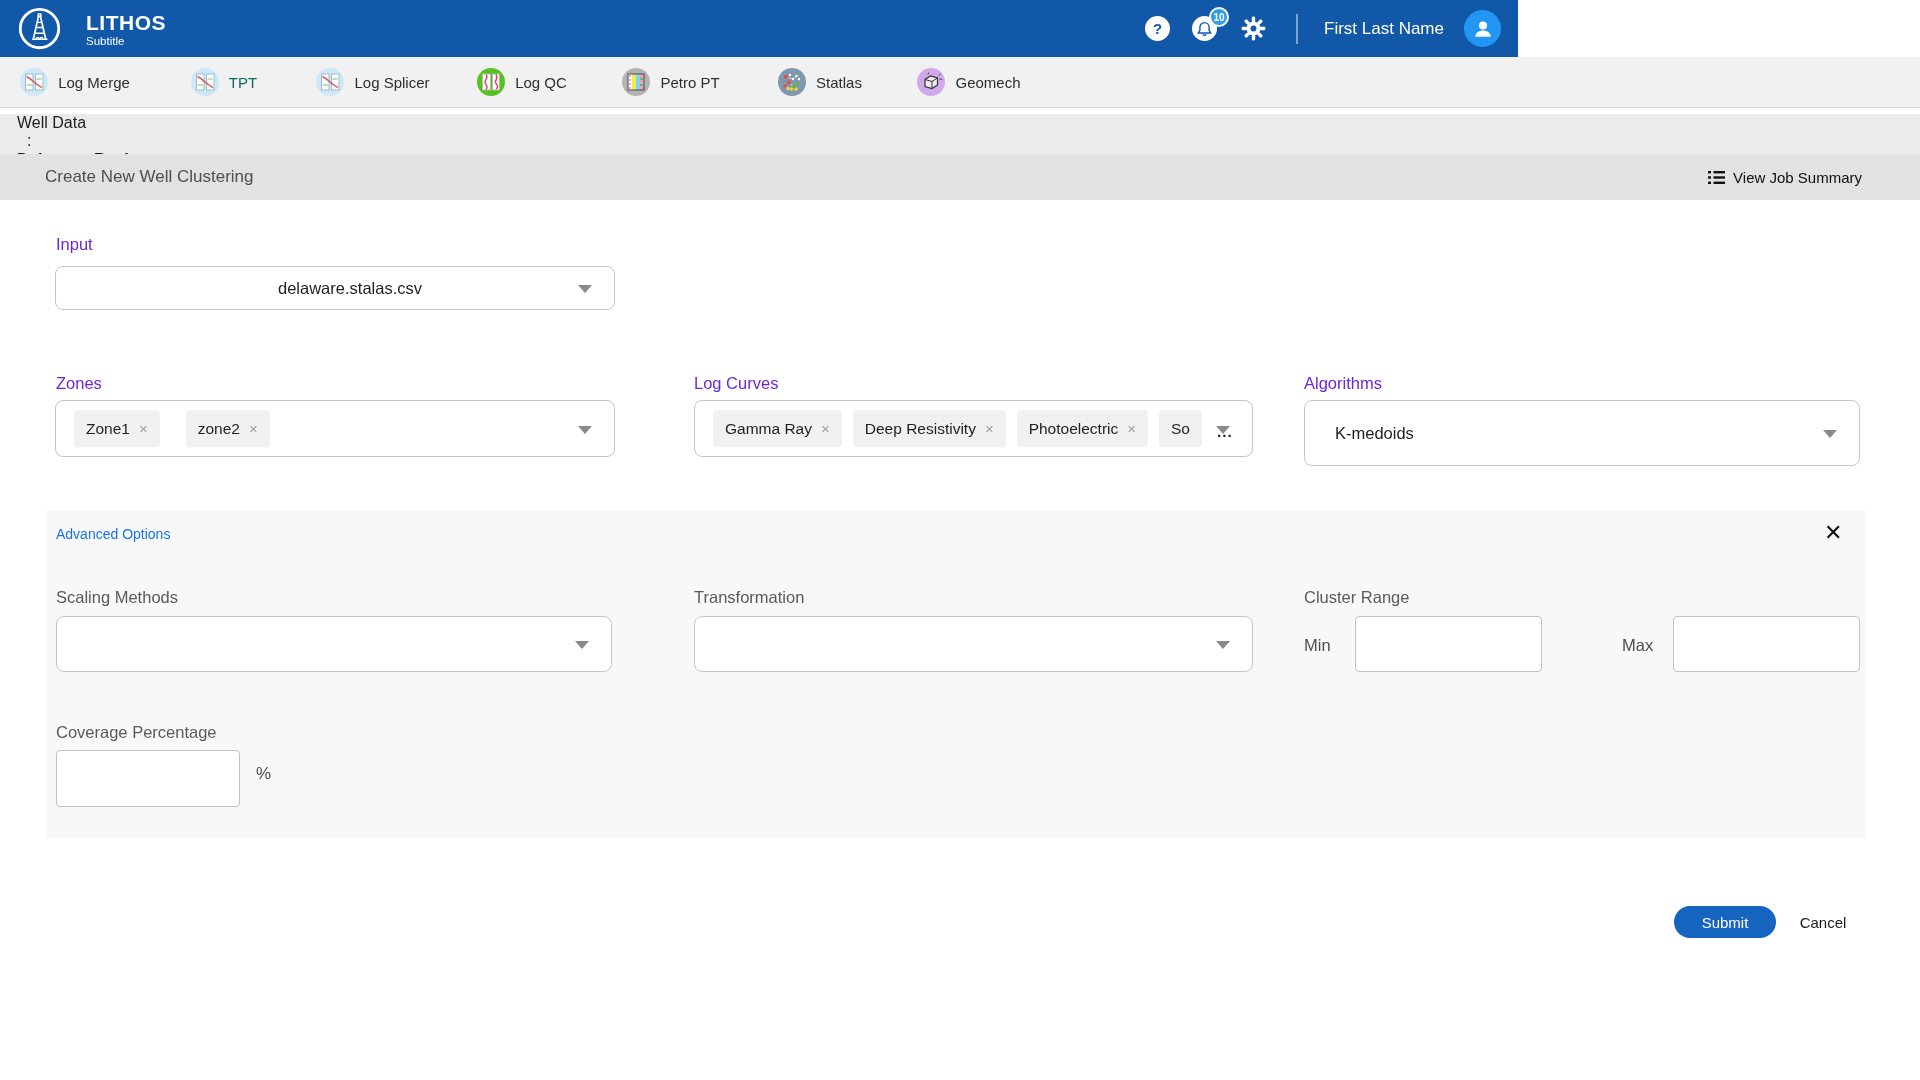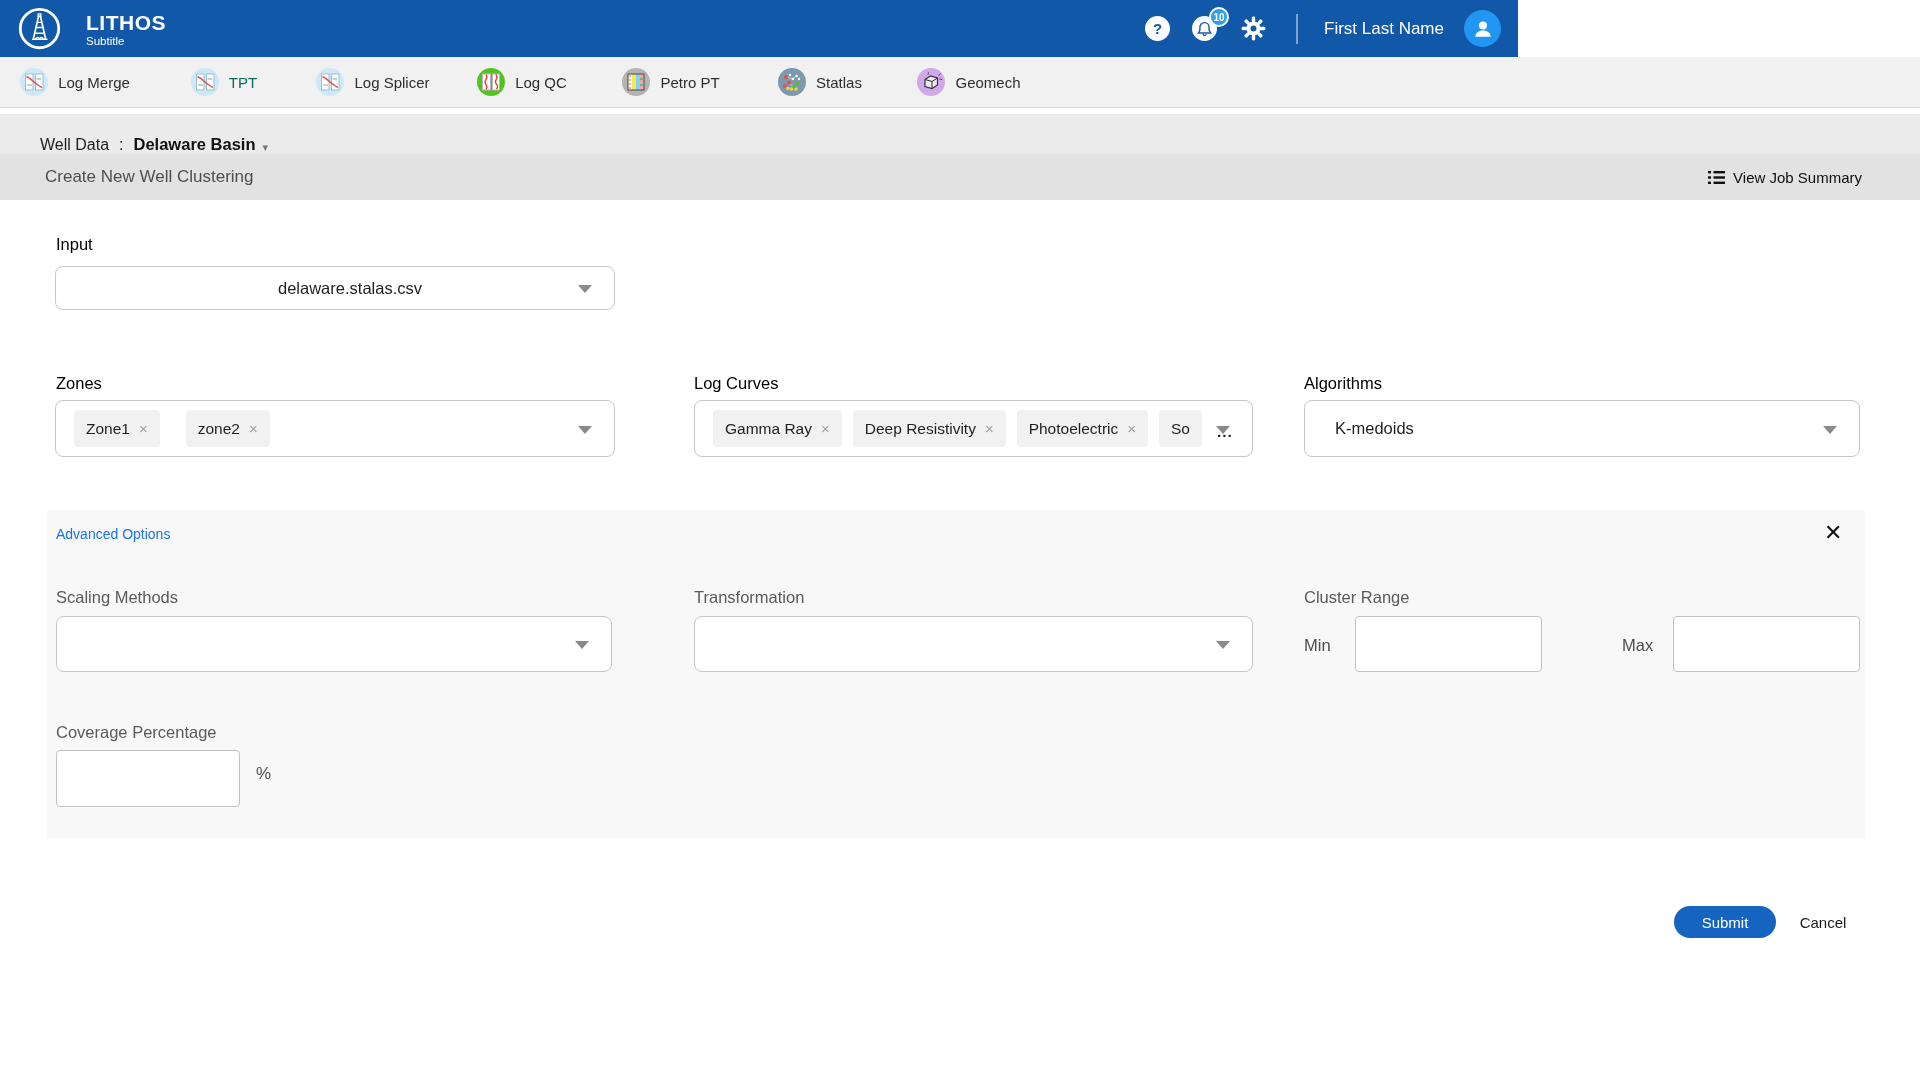--- a/index.html
+++ b/index.html
@@ -33,36 +33,36 @@
   .tab { width:149px; height:100%; display:flex; align-items:center; justify-content:center;
     cursor:pointer; }
   .tab .tlabel { margin-left:9px; font-size:15px; color:#2e2e2e; }
   .tab.active { background:#1159a8; }
   .tab.active .tlabel { color:#fff; font-weight:bold; }
   .tab.teal .tlabel { color:#0a6b60; }
   .ticon { display:flex; }
 
   
   .crumb-bar { position:absolute; left:0; top:114px; width:1920px; height:40px;
-    background:#ebebeb; display:flex; align-items:flex-end; padding-left:40px; }
+    background:#ebebeb; display:flex; align-items:flex-start; padding-left:17px;flex-direction:column; }
   .crumb-prefix { font-size:16px; color:#1d1d1d; }
   .crumb-sep { font-size:16px; color:#1d1d1d; margin:0 10px; }
   .crumb-selected { font-size:16.5px; font-weight:bold; color:#111; cursor:pointer; }
   .crumb-caret { font-size:11px; color:#757575; margin-left:7px; cursor:pointer; }
 
   
   .section-bar { position:absolute; left:0; top:154px; width:1920px; height:46px;
     background:#e2e2e2; display:flex; align-items:center; justify-content:space-between;
     padding:0 58px 0 45px; }
   .section-title { font-size:17px; color:#4e4e4e; }
   .view-summary { display:flex; align-items:center; cursor:pointer; }
   .view-summary span { font-size:15px; color:#0f0f0f; font-weight:500; margin-left:8px; }
 
   
-  .flabel { position:absolute; font-size:16.5px; color:#000000; }
+  .flabel { position:absolute; font-size:16.5px; color:#6d28d9; }
   .dd-box { position:absolute; background:#fff; border:1px solid #c6c6c6; border-radius:8px;
     display:flex; align-items:center; cursor:pointer; }
   .dd-value { font-size:16.5px; color:#1f1f1f; padding-left:30px; }
   .dd-arrow { position:absolute; right:22px; top:50%; margin-top:-3px; width:0; height:0;
     border-left:7px solid transparent; border-right:7px solid transparent;
     border-top:8px solid #8a8a8a; }
   .chips { display:flex; align-items:center; padding-left:18px; }
   .chip { display:inline-flex; align-items:center; background:#f1f1f1; border-radius:4px;
     height:37px; padding:0 12px; font-size:15.5px; color:#1f1f1f; white-space:nowrap; }
   .chip .x { color:#9e9e9e; font-size:15px; margin-left:9px; cursor:pointer; }
@@ -317,21 +317,21 @@
     </span>
     <span class="chip clipped">
       <span>So</span>
     </span>
     <span class="ellipsis">...</span>
   </div>
   <span class="dd-arrow"></span>
 </div>
 
 <div class="flabel" style="left:1304px; top:374px;">Algorithms</div>
-<div class="dd-box" style="left:1304px; top:400px; width:556px; height:57px;">
+<div class="dd-box" style="left:1304px; top:400px; width:556px; height:66px;">
   <span class="dd-value">K-medoids</span>
   <span class="dd-arrow"></span>
 </div>
 
 <div class="adv-panel">
   <span class="adv-link">Advanced Options</span>
   <span class="adv-close">✕</span>
 
   <span class="adv-label" style="left:9px;">Scaling Methods</span>
   <div class="dd-box" style="left:9px; top:106px; width:556px; height:56px;">

